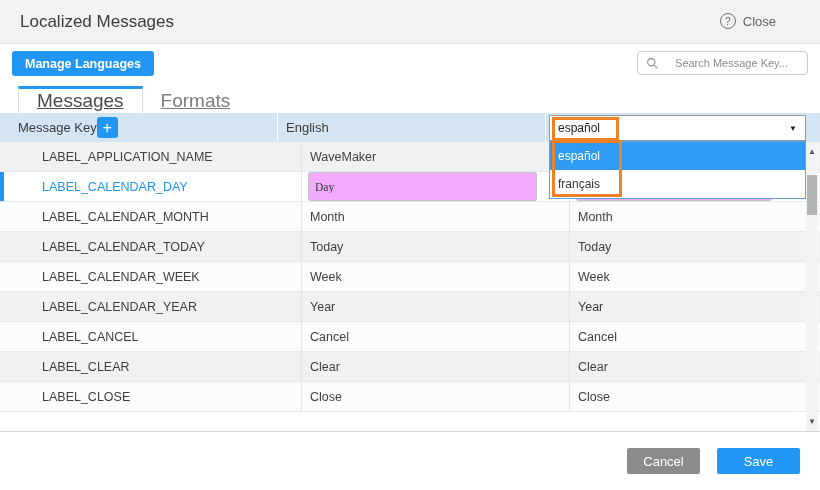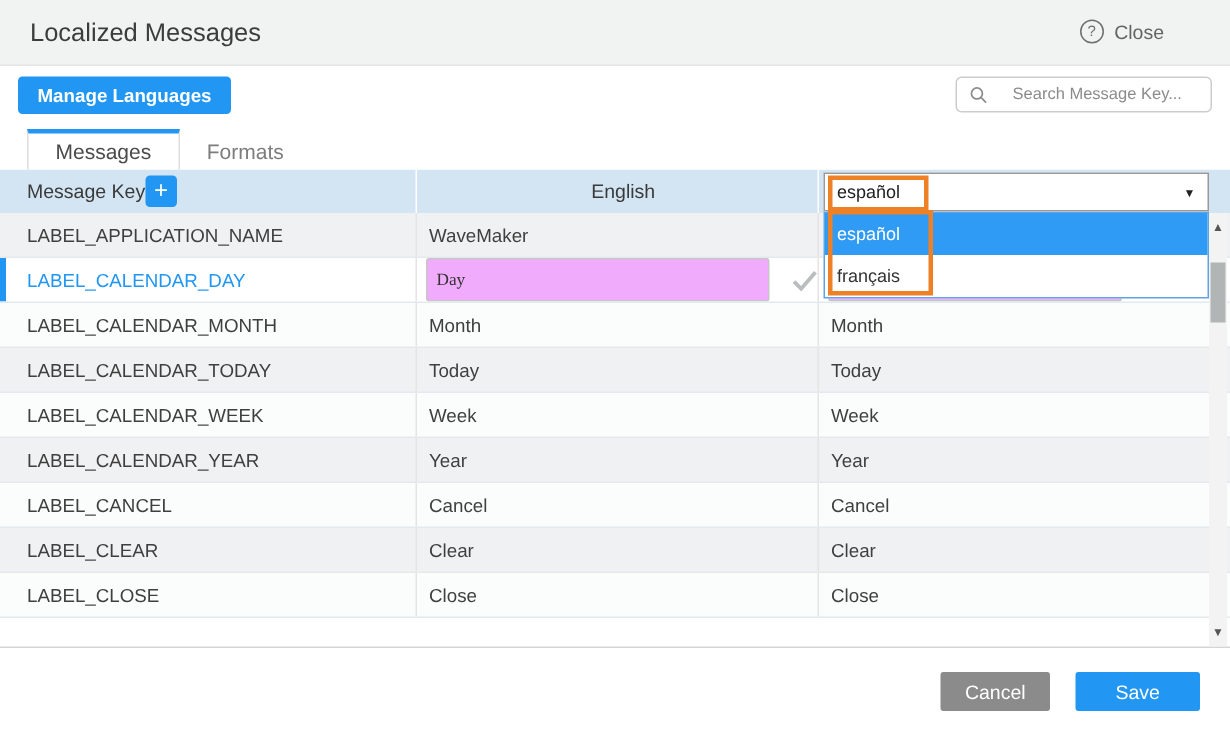--- a/index.html
+++ b/index.html
@@ -23,40 +23,40 @@
                 font-size:12.5px; font-weight:bold; font-family:inherit; cursor:pointer;text-align:right; }
   .search { position:absolute; left:637px; top:51px; width:171px; height:24px;
             border:1px solid #ccc; border-radius:4px; background:#fff;
             display:flex; align-items:center; padding:0 8px; gap:5px; }
   .search input { border:none; outline:none; flex:1; font-size:11px; font-family:inherit; color:#444;
                   background:transparent; min-width:0;text-align:center; }
   .search input::placeholder { color:#8b8b8b; }
 
   
   .tabs { position:absolute; left:18px; top:86px; height:27px; display:flex; }
-  .tab { height:27px; padding:12px 18px; display:flex; align-items:center; font-size:14px;
-         color:#7d7d7d; cursor:pointer; border-top:3px solid transparent; }
+  .tab { height:27px; padding:12px 18px; display:flex; align-items:center; font-size:19px;
+         color:#7d7d7d; cursor:pointer; border-top:3px solid transparent;text-decoration:underline; }
   .tab.active { background:#fff; color:#4b4b4b; border-top:3px solid var(--accent);
                 border-left:1px solid #ddd; border-right:1px solid #ddd; }
 
   
   .table { position:absolute; left:0; top:113px; width:820px; height:319px;
            border-bottom:1px solid #d4d4d4; overflow:hidden; }
   .thead { position:absolute; left:0; top:0; width:820px; height:29px;
            background:var(--thbg); display:flex; font-size:13px; color:#3a3a3a; }
-  .th { display:flex; align-items:center;justify-content:center; }
+  .th { display:flex; align-items:center; }
   .th-key { width:277px; padding-left:18px; justify-content:flex-start; }
   .th-en  { width:268px; padding-left:8px; border-left:1px solid #fff; }
   .th-lang{ flex:1; border-left:1px solid #fff; }
   .plus-btn { width:21px; height:21px; margin-right:18px; background:var(--accent); border:none;
               border-radius:3px; color:#fff; font-size:16px; line-height:19px; cursor:pointer;
               font-family:inherit; }
 
   .tbody { position:absolute; left:0; top:29px; width:820px; height:290px; overflow:hidden; }
-  .tr { display:flex; height:30px; border-bottom:1px solid #e3e9ec; background:#fbfcfc; }
+  .tr { display:flex; height:30px; border-bottom:1px solid #e3e9ec; background:#fbfcfc;padding-left:24px; }
   .tr.dark { background:#f0f1f2; }
   .tr.selected { background:#fff; box-shadow:inset 4px 0 0 var(--accent); }
   .tr.selected .td-key .cell-text { color:var(--accent); }
   .td { display:flex; align-items:center; font-size:12.5px; color:#3f3f3f; overflow:hidden; }
   .td-key { width:277px; padding-left:18px; }
   .td-en  { width:268px; padding-left:8px; border-left:1px solid #e4e4e4; }
   .td-lang{ flex:1; padding-left:8px; border-left:1px solid #e4e4e4; }
 
   .edit-wrap { display:flex; align-items:center; position:relative; }
   .cell-input { height:29px; border:1px solid #c6c6c6; border-radius:2px; background:#f0abfc;

